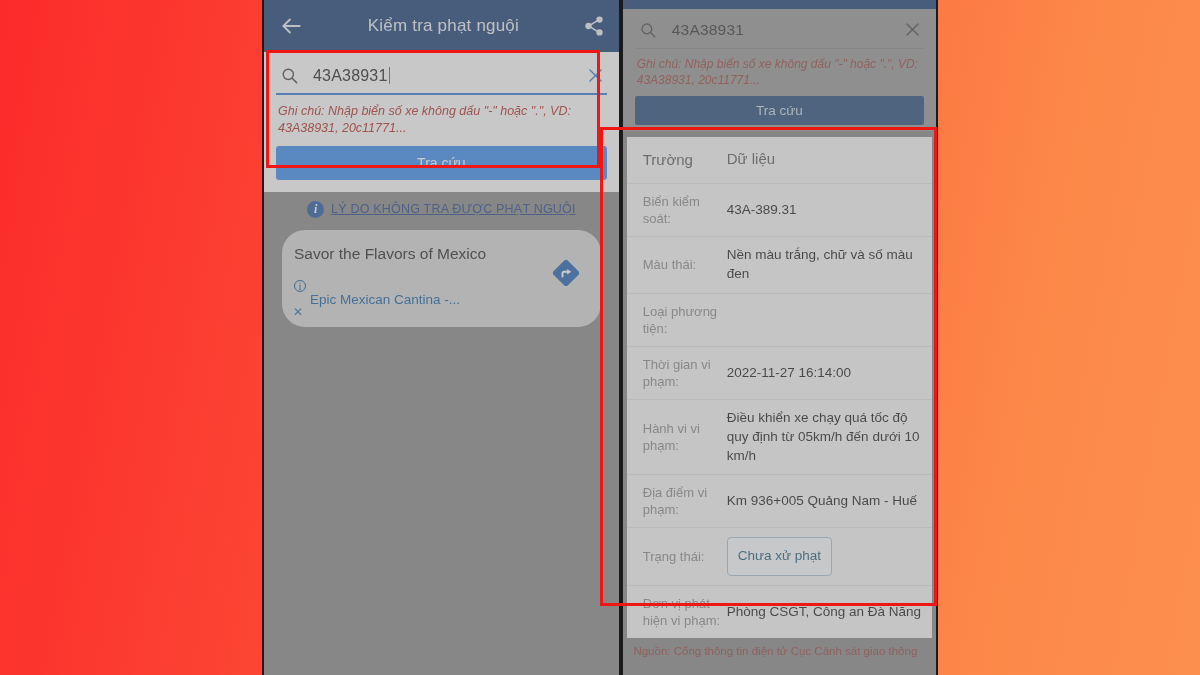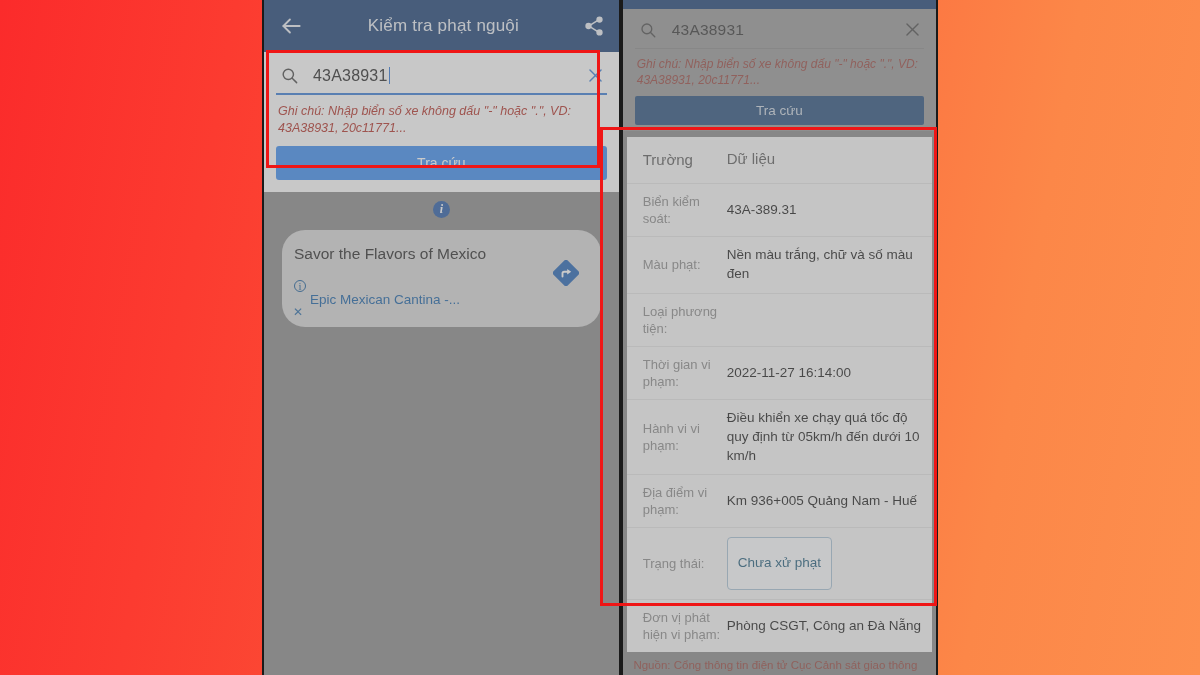--- a/index.html
+++ b/index.html
@@ -181,21 +181,21 @@
     flex: 1; padding-right: 10px;
     font-size: 13.5px; color: #1f1f1f; line-height: 1.38;
   }
   .trow.head { padding: 12px 0 13px 0; }
   .trow.head .c1, .trow.head .c2 { font-size: 15px; color: #5f5f5f; }
 
   .status-chip {
     display: inline-block;
     border: 1px solid #a9c3d6;
     border-radius: 4px;
-    padding: 16px 10px;
+    padding: 9px 10px;
     font-size: 13.5px; color: #26607f;
     background: #fafcfd;
   }
 
   .source-line {
     text-align: center; font-size: 11.5px;
     color: #9b4a42; padding: 7px 8px 6px 0;
   }
   .bottom-bar {
     display: flex; align-items: center; gap: 12px;
@@ -271,20 +271,21 @@
             <line x1="19" y1="5" x2="5" y2="19"></line>
           </svg>
         </span>
       </div>
       <div class="note">Ghi chú: Nhập biển số xe không dấu "-" hoặc ".", VD: 43A38931, 20c11771...</div>
       <button class="lookup-btn">Tra cứu</button>
     </div>
 
     <div class="reason-row">
       <span class="info-badge">i</span>
+      <span class="reason-link">LÝ DO KHÔNG TRA ĐƯỢC PHẠT NGUỘI</span>
     </div>
 
     <div class="ad-card">
       <div class="ad-title">Savor the Flavors of Mexico</div>
       <div class="ad-sub-row">
         <span class="ad-i">i</span>
         <span class="ad-sub">Epic Mexican Cantina -...</span>
       </div>
       <div class="ad-close">✕</div>
       <span class="ad-arrow">
@@ -327,21 +328,21 @@
       <div class="trow head">
         <div class="c1">Trường</div>
         <div class="c2">Dữ liệu</div>
       </div>
 
       <div class="trow">
         <div class="c1">Biển kiểm soát:</div>
         <div class="c2">43A-389.31</div>
       </div>
       <div class="trow">
-        <div class="c1">Màu phạt:</div>
+        <div class="c1">Màu thái:</div>
         <div class="c2">Nền màu trắng, chữ và số màu đen</div>
       </div>
       <div class="trow">
         <div class="c1">Loại phương tiện:</div>
       </div>
       <div class="trow">
         <div class="c1">Thời gian vi phạm:</div>
         <div class="c2">2022-11-27 16:14:00</div>
       </div>
       <div class="trow">

